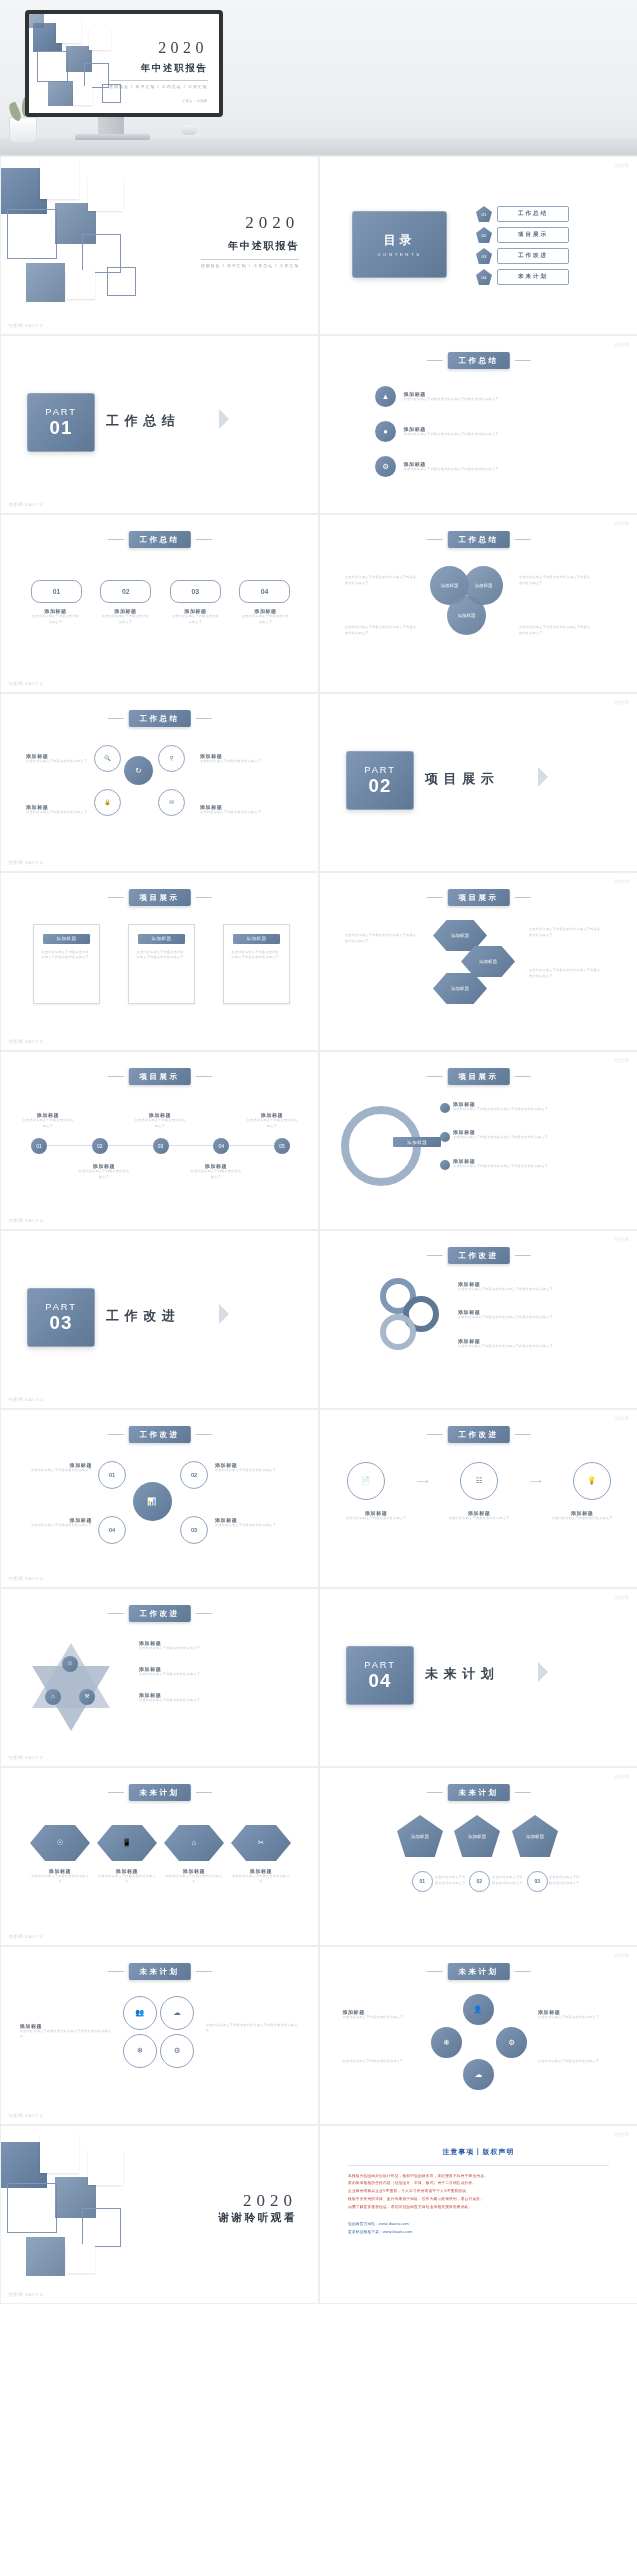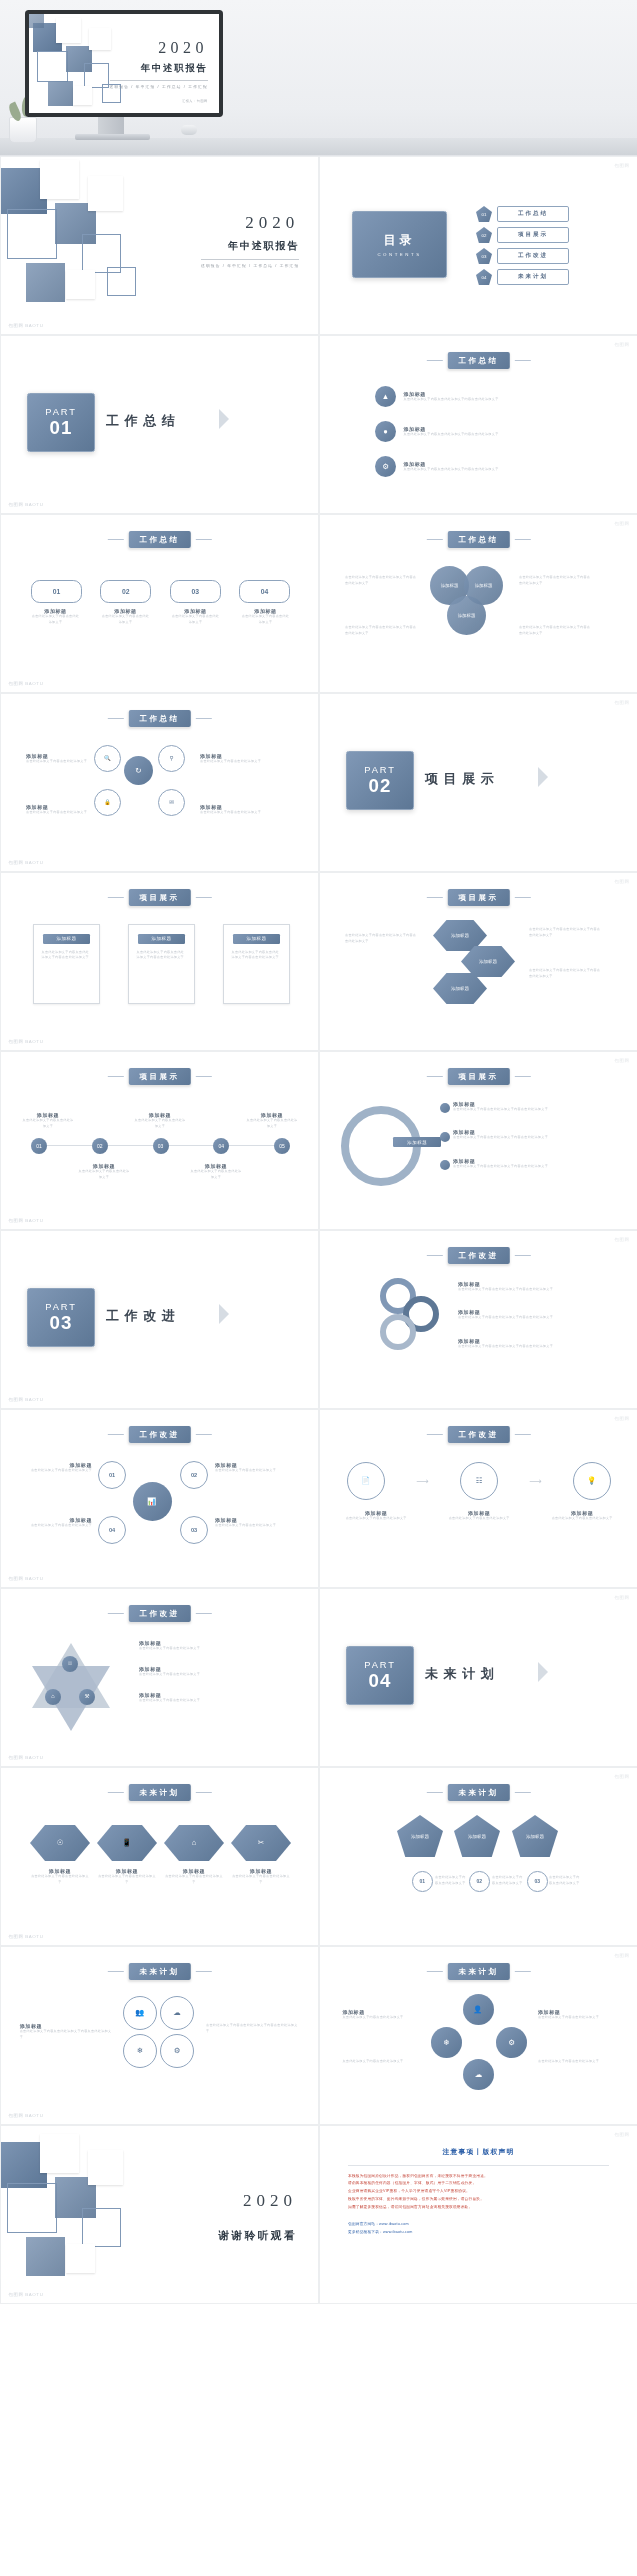--- a/index.html
+++ b/index.html
@@ -76,21 +76,21 @@
   
   .cover-title{position:absolute;right:18.7px;top:56px;text-align:right;}
   .cover-year{font-size:17px;letter-spacing:5px;color:#3c4650;font-family:"Liberation Serif",serif;}
   .cover-sub{font-size:10px;font-weight:bold;color:#2f3a45;letter-spacing:1.9px;margin-top:6.2px;}
   .cover-line{height:0.6px;background:#c7ccd2;margin:5.6px 0 3.7px;}
   .cover-meta{font-size:3.7px;color:#8d949c;letter-spacing:1.2px;}
 
   
   .thanks{position:absolute;right:21px;top:65px;text-align:right;}
   .thanks .y{font-size:17px;letter-spacing:5px;color:#3c4650;font-family:"Liberation Serif",serif;}
-  .thanks .t{font-size:10.6px;font-weight:bold;color:#2f3a45;letter-spacing:2.5px;margin-top:18px;}
+  .thanks .t{font-size:10.6px;font-weight:bold;color:#2f3a45;letter-spacing:2.5px;margin-top:0;}
 
   
   .notice{position:relative;width:319px;height:179px;background:#fff;border:0.6px solid #eceef0;box-sizing:border-box;}
   .notice-title{text-align:center;margin-top:21px;font-size:6.8px;font-weight:bold;color:#2c5fa8;letter-spacing:1.2px;}
   .notice-line{width:261px;height:0.6px;background:#dfe3e8;margin:7.5px auto;}
   .notice-body{width:261px;margin:0 auto;font-size:3.7px;line-height:2.1;color:#c0392b;letter-spacing:0.2px;}
   .notice-foot{width:261px;margin:10px auto 0;font-size:3.7px;color:#2c5fa8;letter-spacing:0.2px;}
 </style>
 </head>
 <body>

